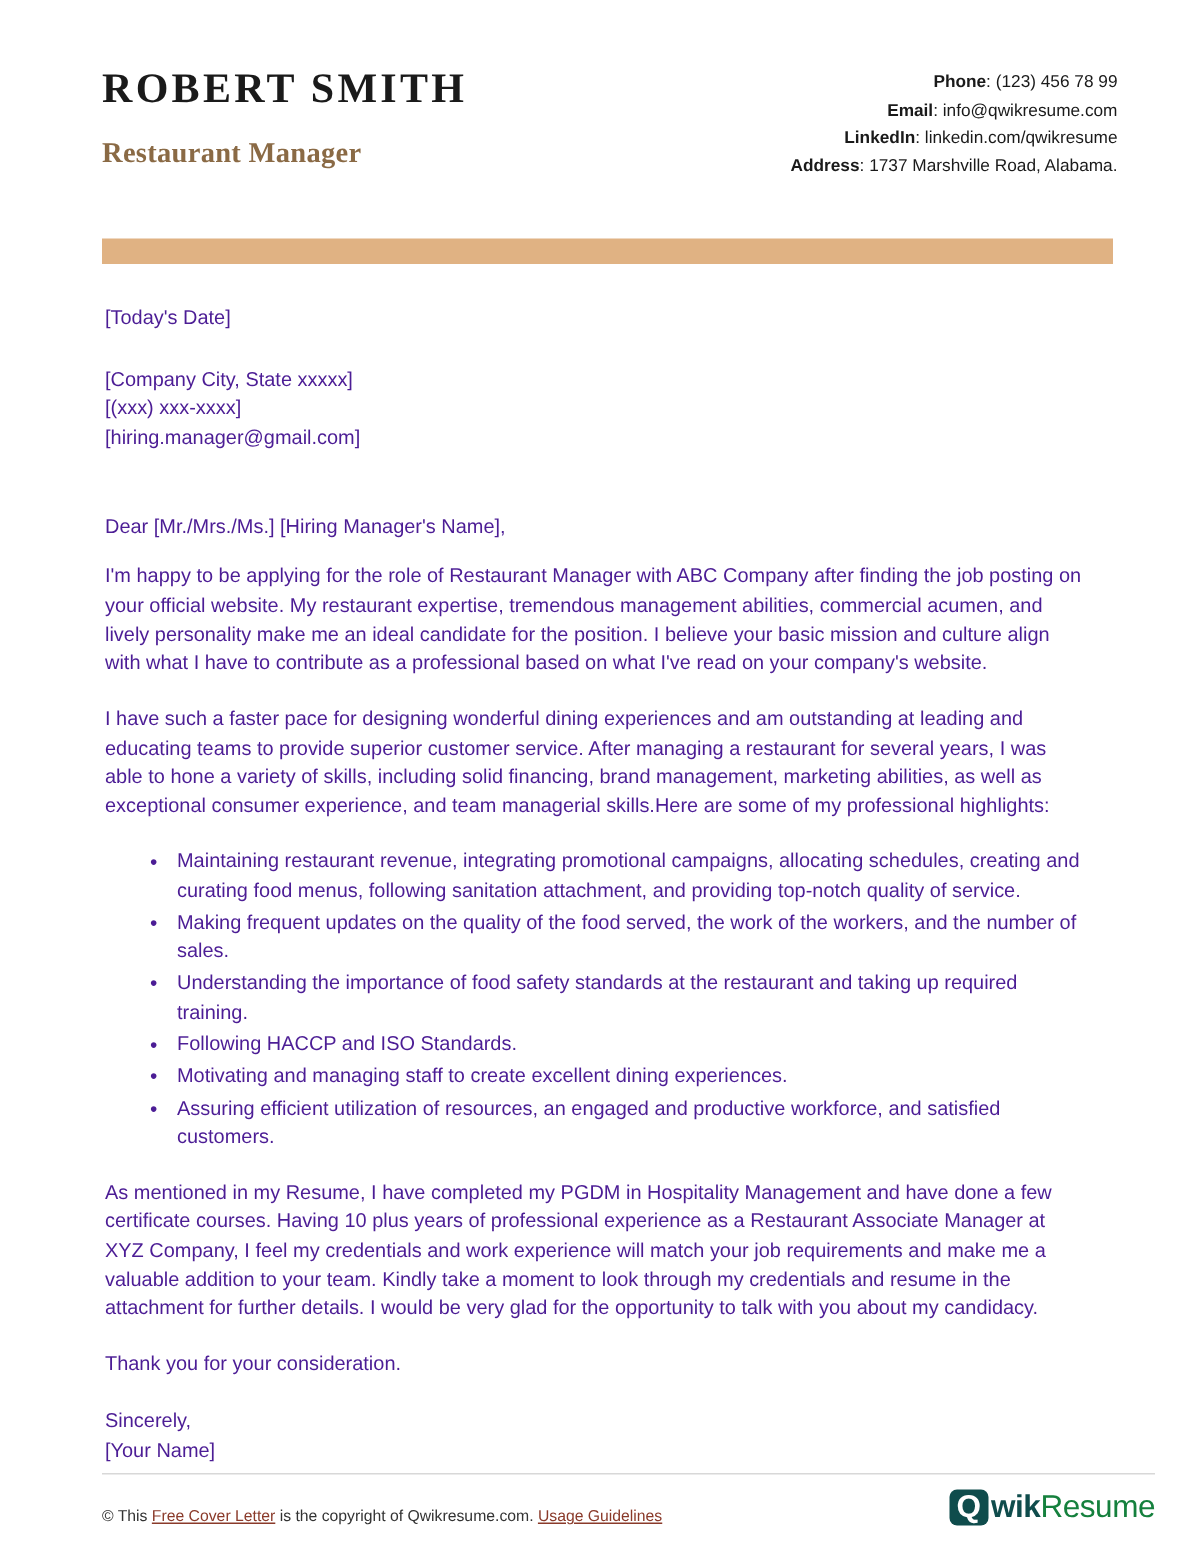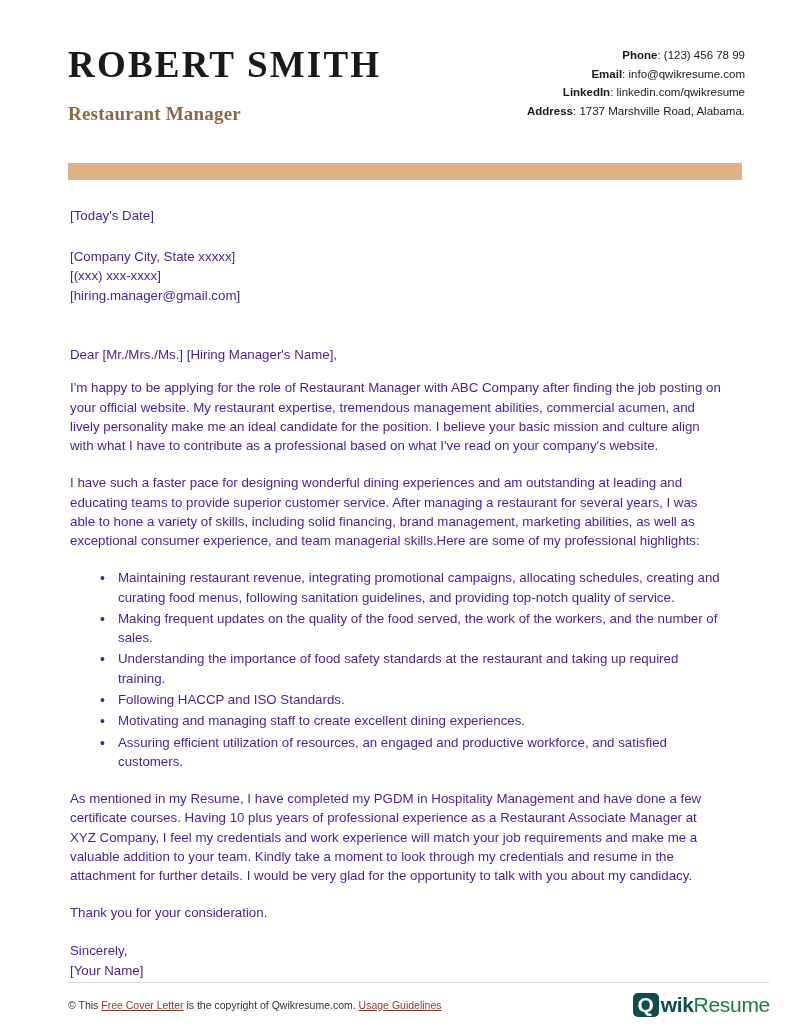--- a/index.html
+++ b/index.html
@@ -28,21 +28,21 @@
   .header {
     display: flex;
     align-items: flex-start;
     justify-content: space-between;
     padding: 36px 55px 0 68px;
   }
   .header-left {
     padding-top: 8px;
   }
   .cand-name {
-    font-size: 37px;
+    font-size: 28px;
     letter-spacing: 2.2px;
     font-weight: bold;
     color: #1a1a1a;
     margin: 0;
     line-height: 1.15;
     font-family: "Liberation Serif", serif;
   }
   .cand-title {
     font-size: 19px;
     font-weight: bold;
@@ -122,21 +122,21 @@
   .sign-off div { line-height: 1.5; }
 
   
   .footer {
     position: absolute;
     left: 0;
     right: 0;
     bottom: 18px;
     padding: 0 30px 0 68px;
     display: flex;
-    align-items: center;
+    align-items: flex-end;
     justify-content: space-between;
     margin-top: 22px;
   }
   .footer-top-rule {
     position: absolute;
     left: 68px;
     right: 30px;
     bottom: 52px;
     border-top: 1px solid #d8d8d8;
   }
@@ -209,21 +209,21 @@
       <div>[(xxx) xxx-xxxx]</div>
       <div>[hiring.manager@gmail.com]</div>
     </div>
 
     <div class="salutation">Dear [Mr./Mrs./Ms.] [Hiring Manager's Name],</div>
 
     <p class="para">I'm happy to be applying for the role of Restaurant Manager with ABC Company after finding the job posting on your official website. My restaurant expertise, tremendous management abilities, commercial acumen, and lively personality make me an ideal candidate for the position. I believe your basic mission and culture align with what I have to contribute as a professional based on what I've read on your company's website.</p>
     <p class="para">I have such a faster pace for designing wonderful dining experiences and am outstanding at leading and educating teams to provide superior customer service. After managing a restaurant for several years, I was able to hone a variety of skills, including solid financing, brand management, marketing abilities, as well as exceptional consumer experience, and team managerial skills.Here are some of my professional highlights:</p>
 
     <ul class="highlights">
-      <li>Maintaining restaurant revenue, integrating promotional campaigns, allocating schedules, creating and curating food menus, following sanitation guidelines, and providing top-notch quality of service.</li>
+      <li>Maintaining restaurant revenue, integrating promotional campaigns, allocating schedules, creating and curating food menus, following sanitation attachment, and providing top-notch quality of service.</li>
       <li>Making frequent updates on the quality of the food served, the work of the workers, and the number of sales.</li>
       <li>Understanding the importance of food safety standards at the restaurant and taking up required training.</li>
       <li>Following HACCP and ISO Standards.</li>
       <li>Motivating and managing staff to create excellent dining experiences.</li>
       <li>Assuring efficient utilization of resources, an engaged and productive workforce, and satisfied customers.</li>
     </ul>
 
     <p class="para">As mentioned in my Resume, I have completed my PGDM in Hospitality Management and have done a few certificate courses. Having 10 plus years of professional experience as a Restaurant Associate Manager at XYZ Company, I feel my credentials and work experience will match your job requirements and make me a valuable addition to your team. Kindly take a moment to look through my credentials and resume in the attachment for further details. I would be very glad for the opportunity to talk with you about my candidacy.</p>
 
     <p class="closing">Thank you for your consideration.</p>

